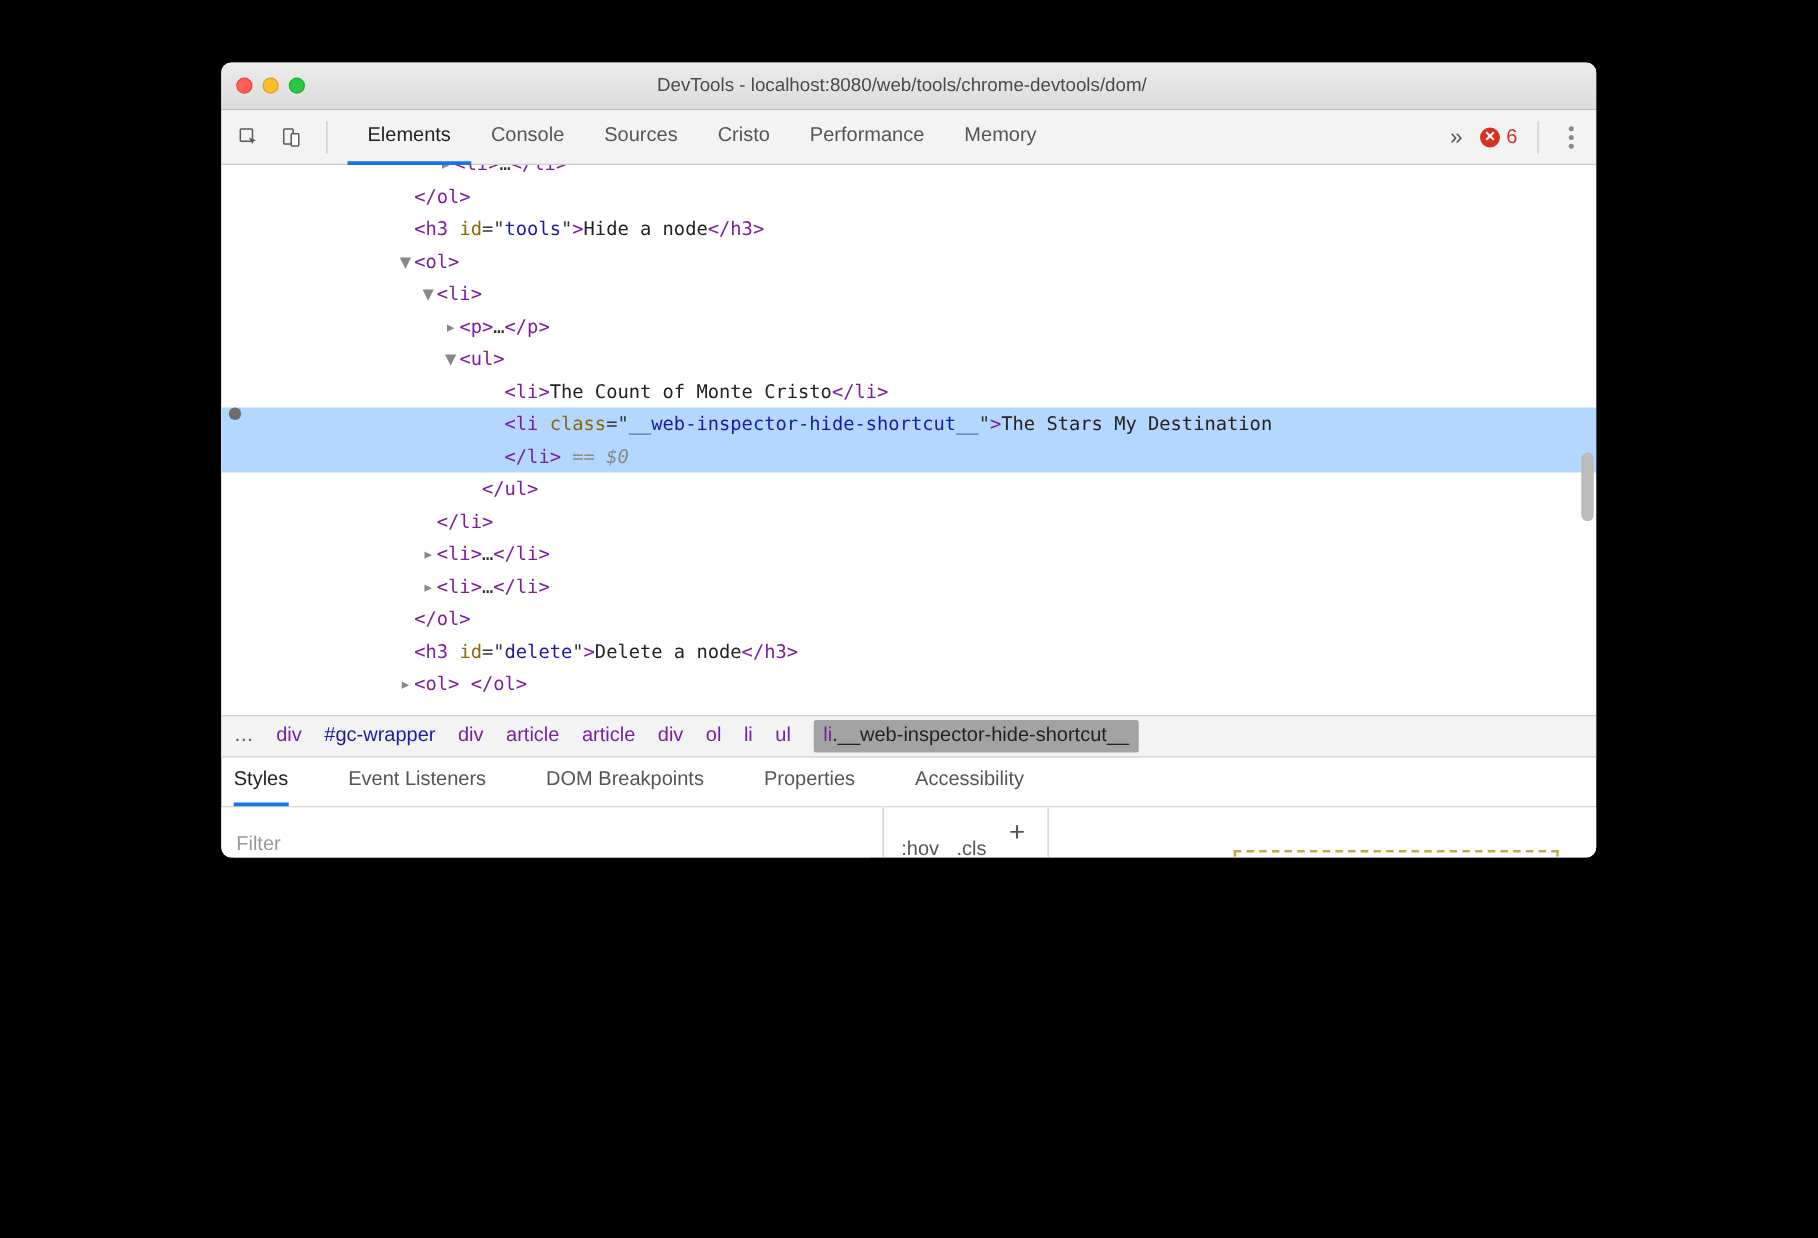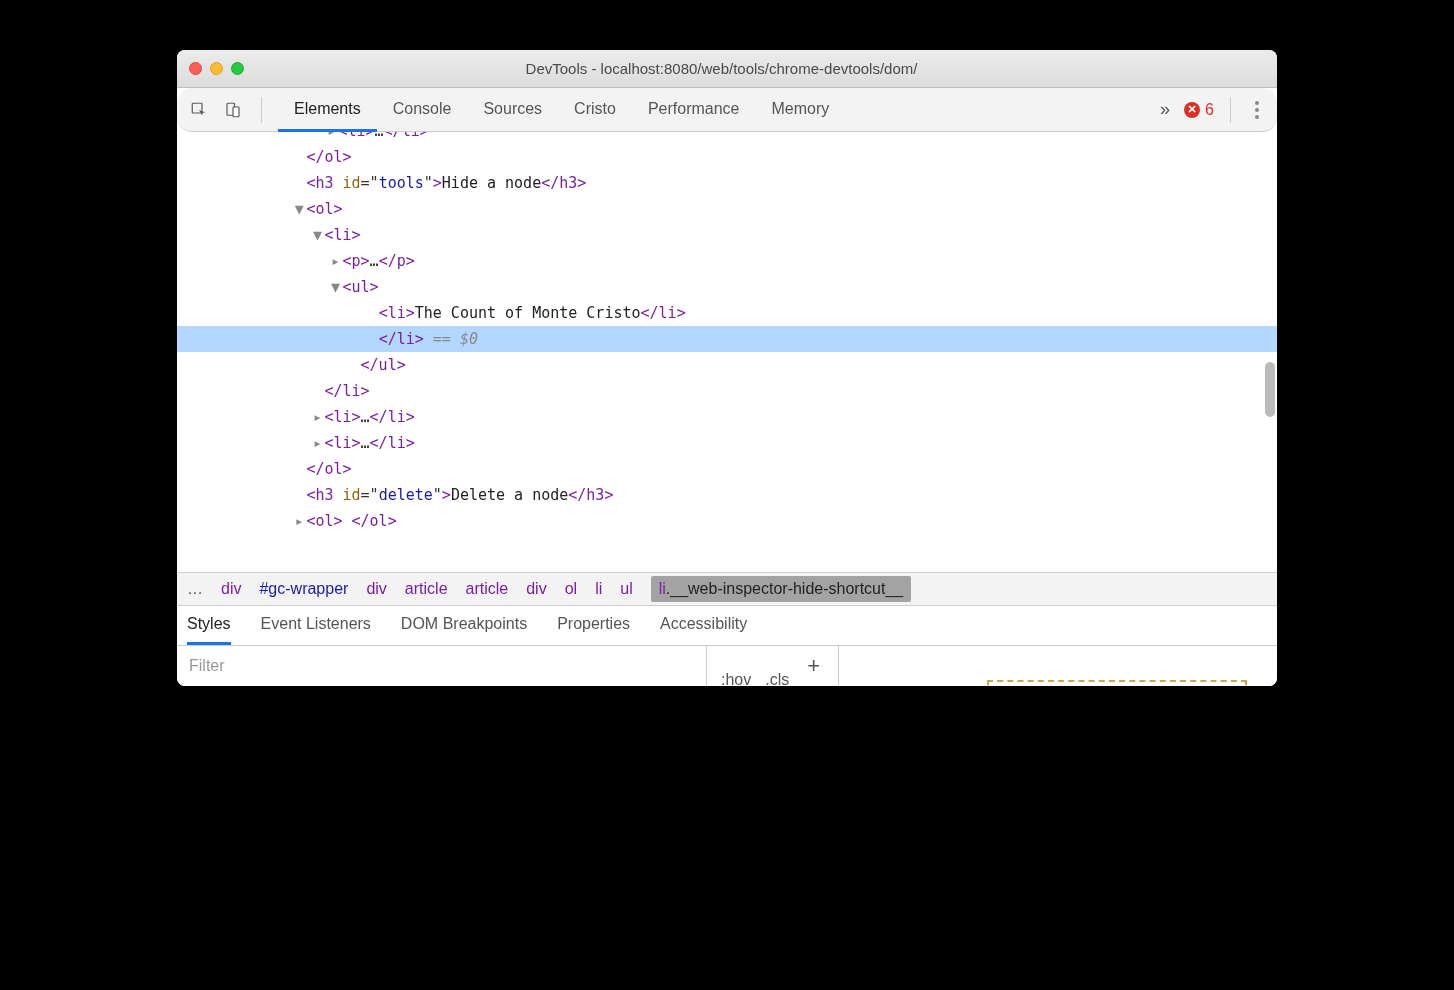--- a/index.html
+++ b/index.html
@@ -44,21 +44,20 @@
   }
   
   .toolbar {
     height:44px;
     background:#f3f3f3;
     border-bottom:1px solid #ccc;
     display:flex;
     align-items:center;
     padding:0 10px;
     gap:10px;
-    border-radius:15px;
   }
   .tbicon {
     width:24px; height:24px; display:flex; align-items:center; justify-content:center;
     color:#5a5a5a; cursor:pointer;
   }
   .tbicon svg { width:18px; height:18px; fill:none; stroke:#5a5a5a; stroke-width:1.6; }
   .tbsep { width:1px; height:26px; background:#ccc; margin:0 6px; }
   .tabs { display:flex; align-items:stretch; height:100%; flex:1; }
   .tab {
     padding:0 16px; display:flex; align-items:center;
@@ -80,21 +79,21 @@
     overflow:hidden;
     font-family: Menlo, Monaco, Consolas, monospace;
     font-size:15px;
     line-height:26px;
     background:#fff;
   }
   .scrollthumb {
     position:absolute; right:2px; top:230px; width:10px; height:55px;
     background:#bbb; border-radius:5px;
   }
-  .codeline { white-space:pre; padding-left:7px; }
+  .codeline { white-space:pre; padding-left:32px; }
   .codeline.highlighted {
     background:#b3d7ff;
   }
   .codeline .indent { display:inline-block; }
   .tri { color:#888; display:inline-block; width:14px; text-align:center; cursor:pointer; }
   .tag { color:#7b1fa2; }
   .attr-name { color:#8d6708; }
   .attr-val { color:#1a1aa6; }
   .txt { color:#222; }
   .hidden-dot {
@@ -106,26 +105,26 @@
     height:34px; background:#f3f3f3; border-top:1px solid #d0d0d0; border-bottom:1px solid #d0d0d0;
     display:flex; align-items:center; padding:0 10px; gap:18px;
     font-family: -apple-system, BlinkMacSystemFont, sans-serif;
     font-size:16px; color:#555; overflow:hidden;
   }
   .crumb { cursor:pointer; white-space:nowrap; }
   .crumb.sel { background:#a3a3a3; padding:4px 8px; border-radius:2px; color:#222; }
   .crumb .tagcol { color:#7b1fa2; }
   .crumb .idcol { color:#1a1aa6; }
   
-  .subtabs { height:40px; display:flex; align-items:flex-start; border-bottom:1px solid #ccc; padding:0 10px; gap:30px; font-size:16px; color:#555; }
+  .subtabs { height:40px; display:flex; align-items:flex-start; border-bottom:1px solid #ccc; padding:0 10px; gap:48px; font-size:16px; color:#555; }
   .subtab { cursor:pointer; height:100%; display:flex; align-items:center; border-bottom:3px solid transparent; }
   .subtab.active { color:#222; border-bottom-color:#1a73e8; }
   
   .filterrow { height:40px; display:flex; align-items:stretch; background:#fff; }
-  .filterbox { flex:0 0 530px; display:flex; align-items:center; padding:0 10px; border-right:1px solid #ccc; }
+  .filterbox { flex:0 0 530px; display:flex; align-items:flex-end; padding:0 10px; border-right:1px solid #ccc; }
   .filterbox input { border:none; outline:none; font-size:16px; color:#333; width:100%; font-family:inherit; }
   .filterbox input::placeholder { color:#999; }
   .chips { display:flex; align-items:center; gap:14px; padding:0 14px; border-right:1px solid #ccc; font-size:16px; color:#555; }
   .chip { cursor:pointer;margin-top:28px; }
   .plus { font-size:22px; color:#555; cursor:pointer; padding:0 4px; }
   .boxmodel { flex:1; position:relative; }
   .dashbox {
     position:absolute; right:30px; bottom:-8px; width:260px; height:14px;
     border:2px dashed #c7a94a;
   }
@@ -184,20 +183,21 @@
   <div class="dompane" id="dompane">
     <div class="scrollthumb"></div>
   <div class="codeline" style="margin-top: -14px;"><span class="indent">              </span><span class="tri"></span><span class="tri">▸</span><span class="tag">&lt;li&gt;</span>…<span class="tag">&lt;/li&gt;</span></div>
       <div class="codeline"><span class="indent">            </span><span class="tri"></span><span class="tag">&lt;/ol&gt;</span></div>
       <div class="codeline"><span class="indent">            </span><span class="tri"></span><span class="tag">&lt;h3 </span><span class="attr-name">id</span>="<span class="attr-val">tools</span>"<span class="tag">&gt;</span><span class="txt">Hide a node</span><span class="tag">&lt;/h3&gt;</span></div>
       <div class="codeline"><span class="indent">            </span><span class="tri">▼</span><span class="tag">&lt;ol&gt;</span></div>
       <div class="codeline"><span class="indent">              </span><span class="tri">▼</span><span class="tag">&lt;li&gt;</span></div>
       <div class="codeline"><span class="indent">                </span><span class="tri">▸</span><span class="tag">&lt;p&gt;</span>…<span class="tag">&lt;/p&gt;</span></div>
       <div class="codeline"><span class="indent">                </span><span class="tri">▼</span><span class="tag">&lt;ul&gt;</span></div>
       <div class="codeline"><span class="indent">                    </span><span class="tri"></span><span class="tag">&lt;li&gt;</span><span class="txt">The Count of Monte Cristo</span><span class="tag">&lt;/li&gt;</span></div>
+      <div class="codeline highlighted"><span class="hidden-dot"></span><span class="indent">                    </span><span class="tri"></span><span class="tag">&lt;li </span><span class="attr-name">class</span>="<span class="attr-val">__web-inspector-hide-shortcut__</span>"<span class="tag">&gt;</span><span class="txt">The Stars My Destination</span></div>
       <div class="codeline highlighted"><span class="indent">                    </span><span class="tri"></span><span class="tag">&lt;/li&gt;</span> <span class="dollar0">== $0</span></div>
       <div class="codeline"><span class="indent">                  </span><span class="tri"></span><span class="tag">&lt;/ul&gt;</span></div>
       <div class="codeline"><span class="indent">              </span><span class="tri"></span><span class="tag">&lt;/li&gt;</span></div>
       <div class="codeline"><span class="indent">              </span><span class="tri">▸</span><span class="tag">&lt;li&gt;</span>…<span class="tag">&lt;/li&gt;</span></div>
       <div class="codeline"><span class="indent">              </span><span class="tri">▸</span><span class="tag">&lt;li&gt;</span>…<span class="tag">&lt;/li&gt;</span></div>
       <div class="codeline"><span class="indent">            </span><span class="tri"></span><span class="tag">&lt;/ol&gt;</span></div>
       <div class="codeline"><span class="indent">            </span><span class="tri"></span><span class="tag">&lt;h3 </span><span class="attr-name">id</span>="<span class="attr-val">delete</span>"<span class="tag">&gt;</span><span class="txt">Delete a node</span><span class="tag">&lt;/h3&gt;</span></div>
       <div class="codeline" style="margin-bottom: -14px;"><span class="indent">            </span><span class="tri">▸</span><span class="tag">&lt;ol&gt;</span> <span class="tag">&lt;/ol&gt;</span></div>
     </div>
 

